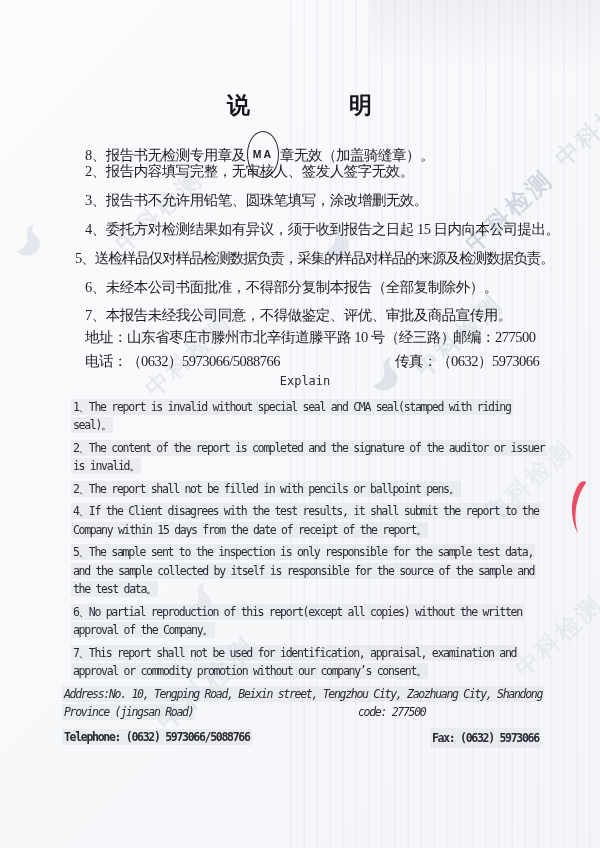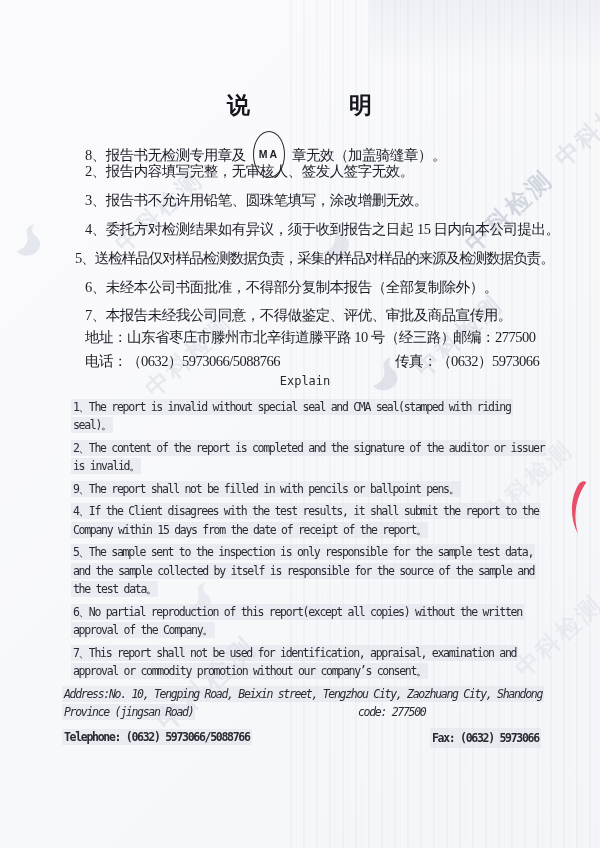--- a/index.html
+++ b/index.html
@@ -41,21 +41,21 @@
     font-size:23px;font-weight:bold;color:#15151d;letter-spacing:1px;
   }
   .cn-line{
     position:absolute;left:85px;width:480px;
     font-size:14.5px;letter-spacing:-0.5px;font-weight:500;color:#1d1d27;
     white-space:nowrap;
   }
   .cn-line.outdent{left:75px;letter-spacing:-1px;}
   .ma{
     display:inline-block;border:1.6px solid #2a2a33;border-radius:50%;
-    padding:16px 5px;margin:0 7px;font-size:10.5px;font-weight:bold;letter-spacing:2px;
+    padding:16px 5px;margin:0 1px;font-size:10.5px;font-weight:bold;letter-spacing:2px;
     line-height:13px;position:relative;top:-2px;
     font-family:"Liberation Sans",sans-serif;
   }
   .en{
     position:absolute;left:62px;top:372px;width:486px;
     font-family:"DejaVu Sans Mono","Liberation Mono",monospace;
     font-size:11.5px;letter-spacing:-1.3px;line-height:18.5px;color:#2a2a33;
   }
   .en-heading{text-align:center;letter-spacing:0;margin-bottom:7px;font-size:12px;}
   .en p{margin:0 0 4px 9px;}
@@ -138,21 +138,21 @@
     </div>
     <div class="cn-line phone-row" style="top:352px;">
       <span>电话：（0632）5973066/5088766</span>
       <span class="fax-cn">传真：（0632）5973066</span>
     </div>
 
     <div class="en">
       <div class="en-heading">Explain</div>
       <p><span class="band">1、The report is invalid without special seal and CMA seal(stamped with riding seal)。</span></p>
       <p><span class="band">2、The content of the report is completed and the signature of the auditor or issuer is invalid。</span></p>
-      <p><span class="band">9、The report shall not be filled in with pencils or ballpoint pens。</span></p>
+      <p><span class="band">2、The report shall not be filled in with pencils or ballpoint pens。</span></p>
       <p><span class="band">4、If the Client disagrees with the test results, it shall submit the report to the Company within 15 days from the date of receipt of the report。</span></p>
       <p><span class="band">5、The sample sent to the inspection is only responsible for the sample test data, and the sample collected by itself is responsible for the source of the sample and the test data。</span></p>
       <p><span class="band">6、No partial reproduction of this report(except all copies) without the written approval of the Company。</span></p>
       <p><span class="band">7、This report shall not be used for identification, appraisal, examination and approval or commodity promotion without our company’s consent。</span></p>
 
       <div class="en-addr">
         <span class="band">Address:No. 10, Tengping Road, Beixin street, Tengzhou City, Zaozhuang City, Shandong Province (jingsan Road)</span>
         <span class="code">code: 277500</span>
       </div>
       <div class="en-tel">

